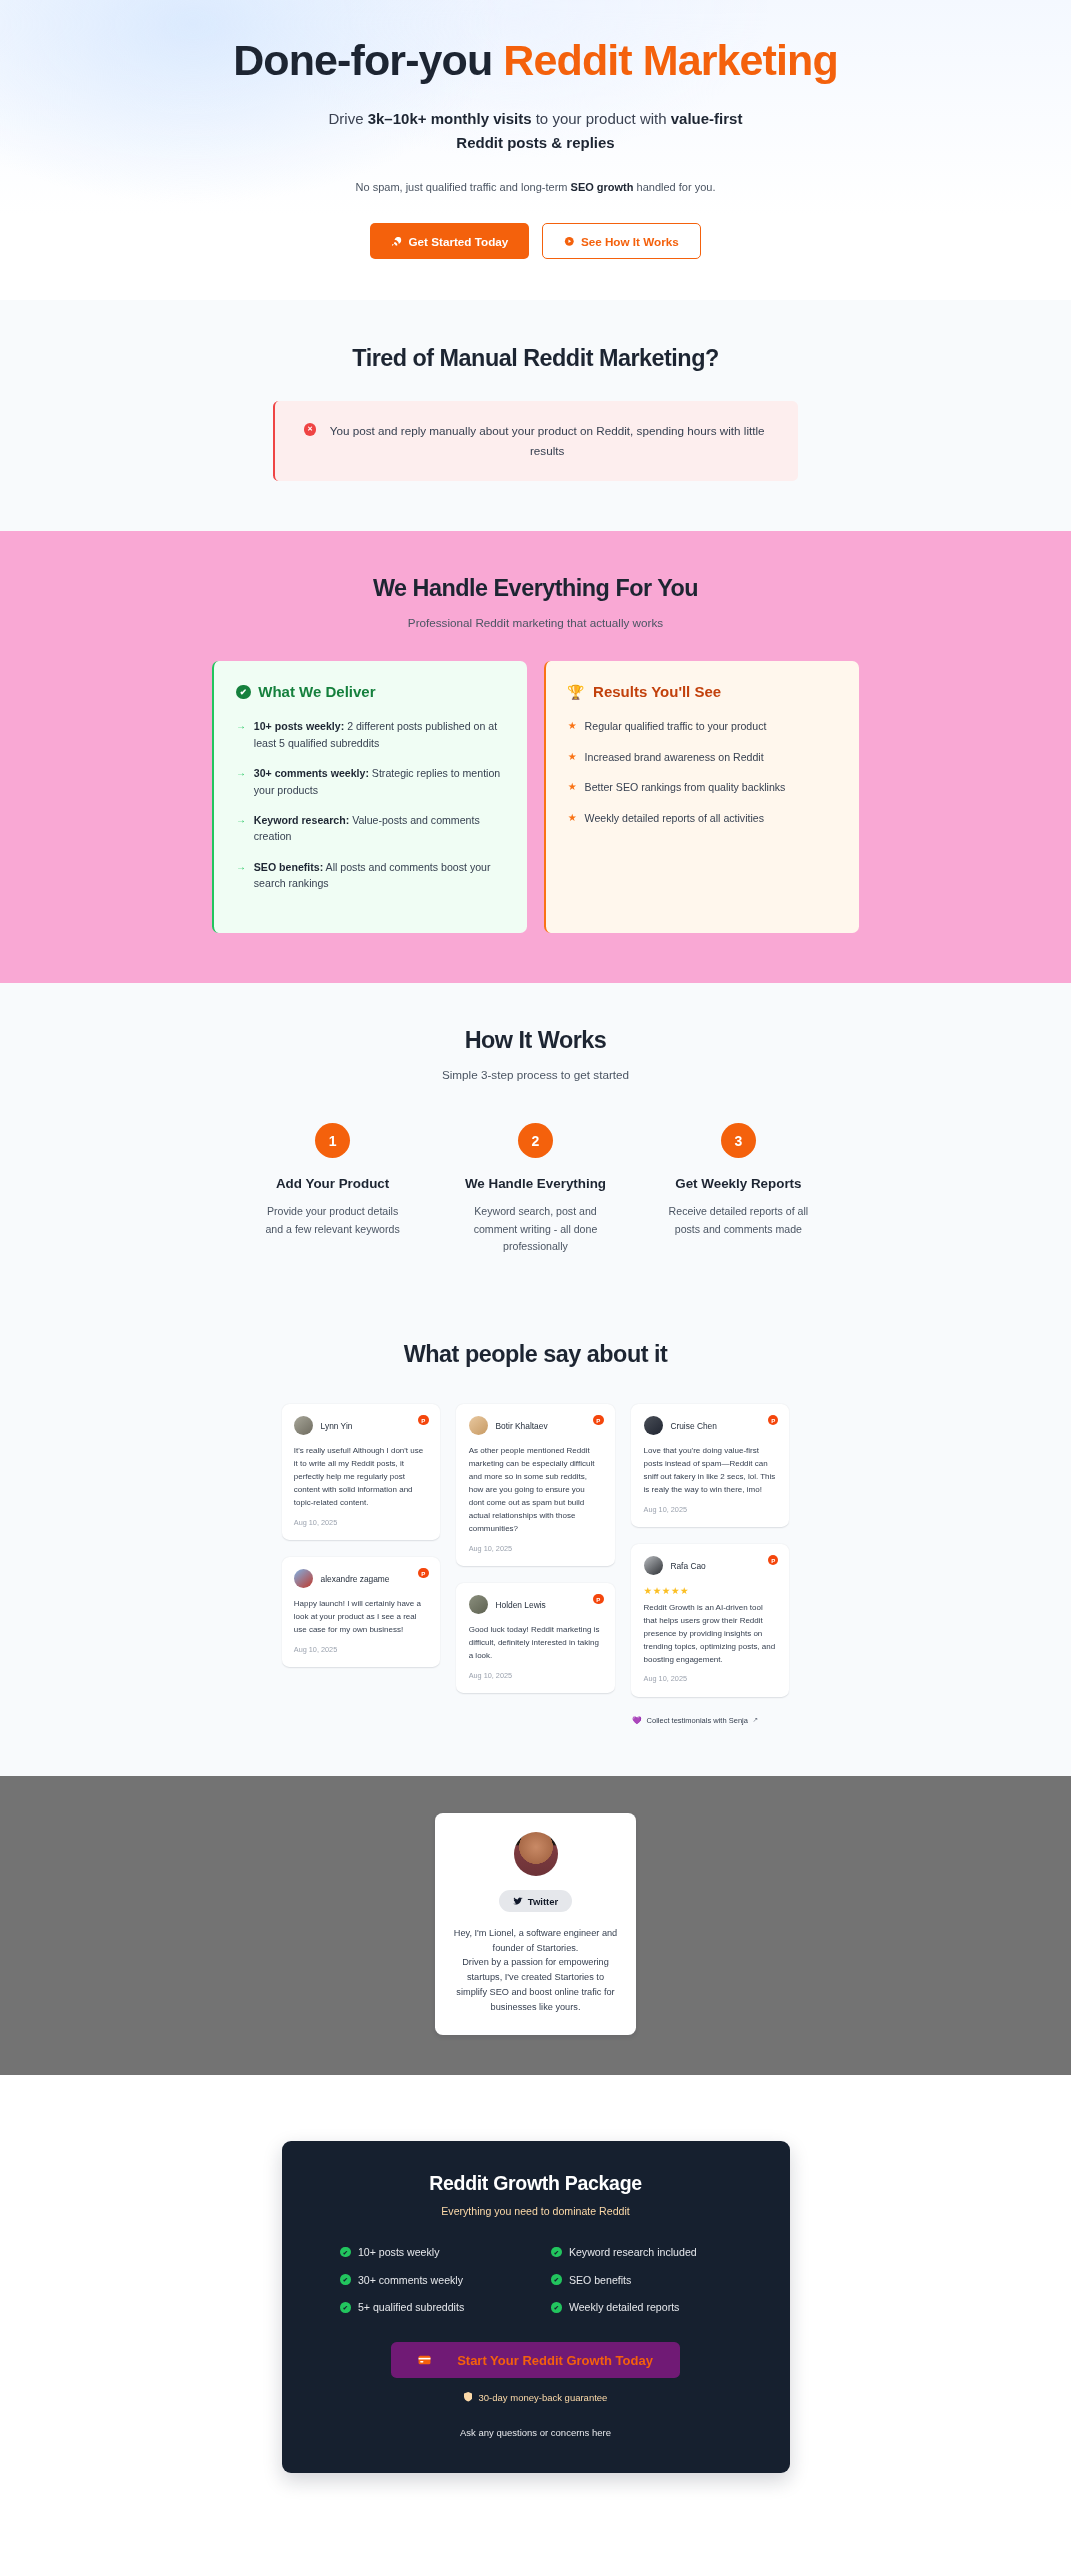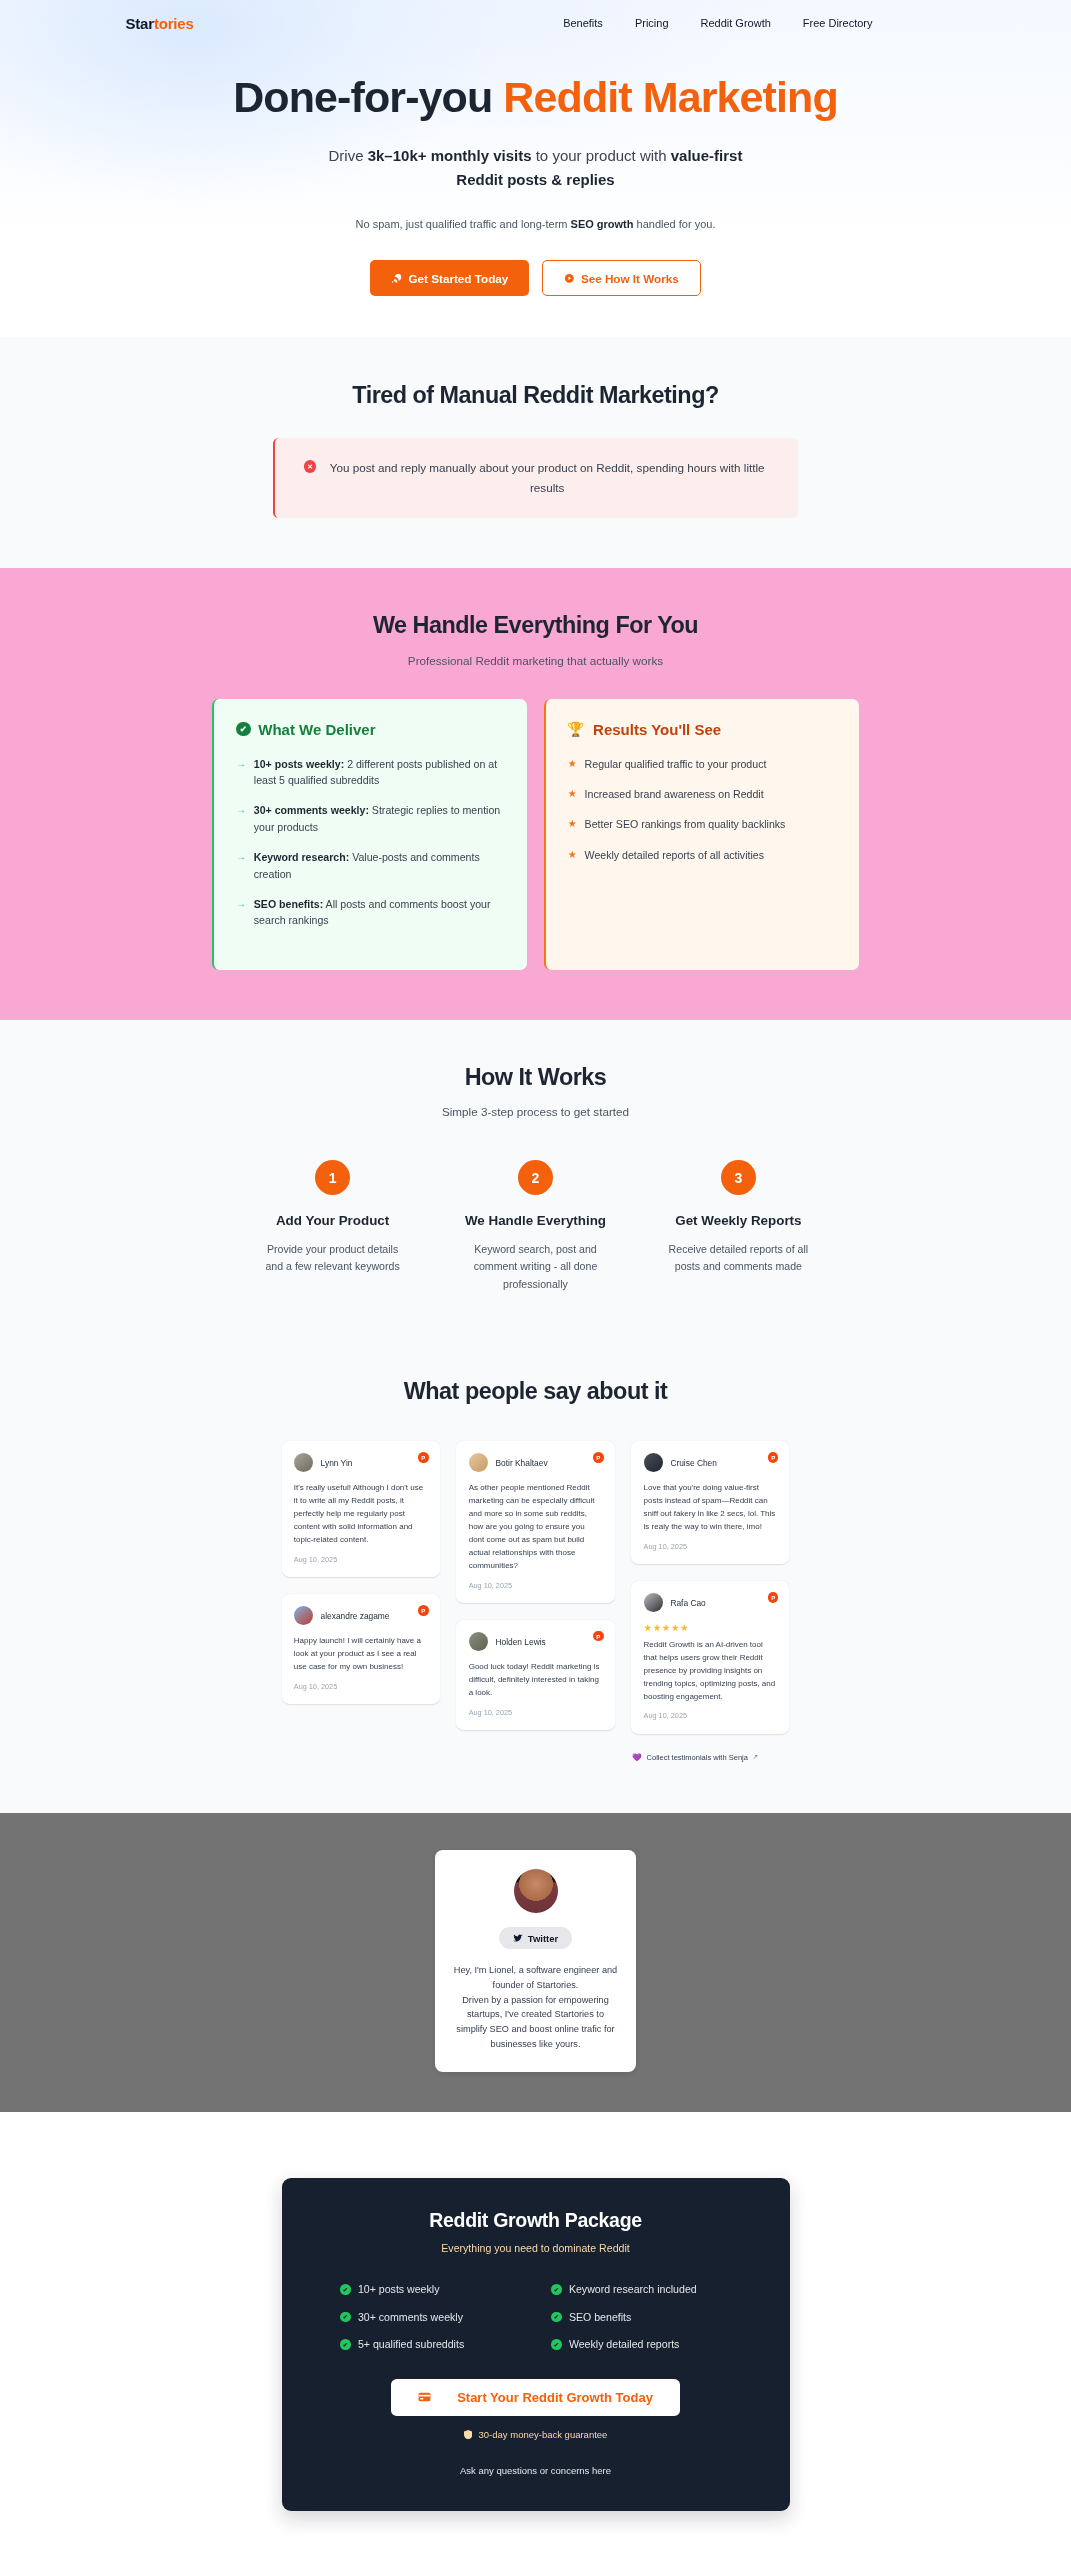--- a/index.html
+++ b/index.html
@@ -211,46 +211,37 @@
     gap:15.6px 31px; margin:29px auto 0; max-width:391px; text-align:left;
   }
   .p-item { display:flex; align-items:center; gap:7.3px; font-size:10.6px; color:#e5e7eb; }
   .p-check {
     width:10.6px; height:10.6px; border-radius:50%; background:#22c55e;
     color:#16202f; font-size:6.1px; font-weight:700; flex:0 0 auto;
     display:flex; align-items:center; justify-content:center;
   }
   .p-cta {
     display:inline-flex; align-items:center; gap:26px;
-    background:#ffffff; color:#f4610c; font-size:13px; font-weight:800;
+    background:#701a75; color:#f4610c; font-size:13px; font-weight:800;
     border-radius:5.6px; padding:10.6px 27px; margin-top:29px;
     border:none; cursor:pointer; font-family:inherit;
   }
   .p-guarantee { margin-top:13.4px; font-size:9.5px; color:#fcd9a8; }
   .p-ask { margin-top:24.6px; font-size:9.5px; color:#e5e7eb; }
 
   
   .ic { display:inline-block; line-height:0; }
   svg { display:block; }
 </style>
 </head>
 <body>
 
 <div class="wrap">
 
   <section class="hero">
-    <nav class="nav">
-      <div class="logo"><span class="a">Star</span><span class="b">tories</span></div>
-      <div class="nav-links">
-        <a href="#">Benefits</a>
-        <a href="#">Pricing</a>
-        <a href="#">Reddit Growth</a>
-        <a href="#">Free Directory</a>
-      </div>
-    </nav>
 
     <div class="hero-inner">
       <h1 class="hero-title"><span>Done-for-you </span><span class="accent">Reddit Marketing</span></h1>
       <p class="hero-sub"><span>Drive </span><b>3k–10k+ monthly visits</b><span> to your product with </span><b>value-first Reddit posts &amp; replies</b></p>
       <p class="hero-note"><span>No spam, just qualified traffic and long-term </span><b>SEO growth</b><span> handled for you.</span></p>
       <div class="hero-btns">
         <button class="btn btn-primary">
           <span class="ic">
             <svg width="10.6" height="10.6" viewBox="0 0 24 24" fill="#ffffff">
                 <path d="M14.8 2.5c3.6-.5 6.4 1.2 6.7 1.5.3.3 2 3.1 1.5 6.7-.4 2.7-2.2 5.2-5.3 7.4l-1.1-4.6-4.1-4.1-4.6-1.1c2.2-3.1 4.2-5.4 6.9-5.8zM7.3 13.4l3.3.8 3.2 3.2.8 3.3-3.3 1.3-1.9-2.8-2.8-1.9 1.3-3.2zM2.2 21.8c-.4-.4-.3-1.6.7-2.6s2.2-1.1 2.6-.7c.4.4.3 1.6-.7 2.6s-2.2 1.1-2.6.7z"></path>

